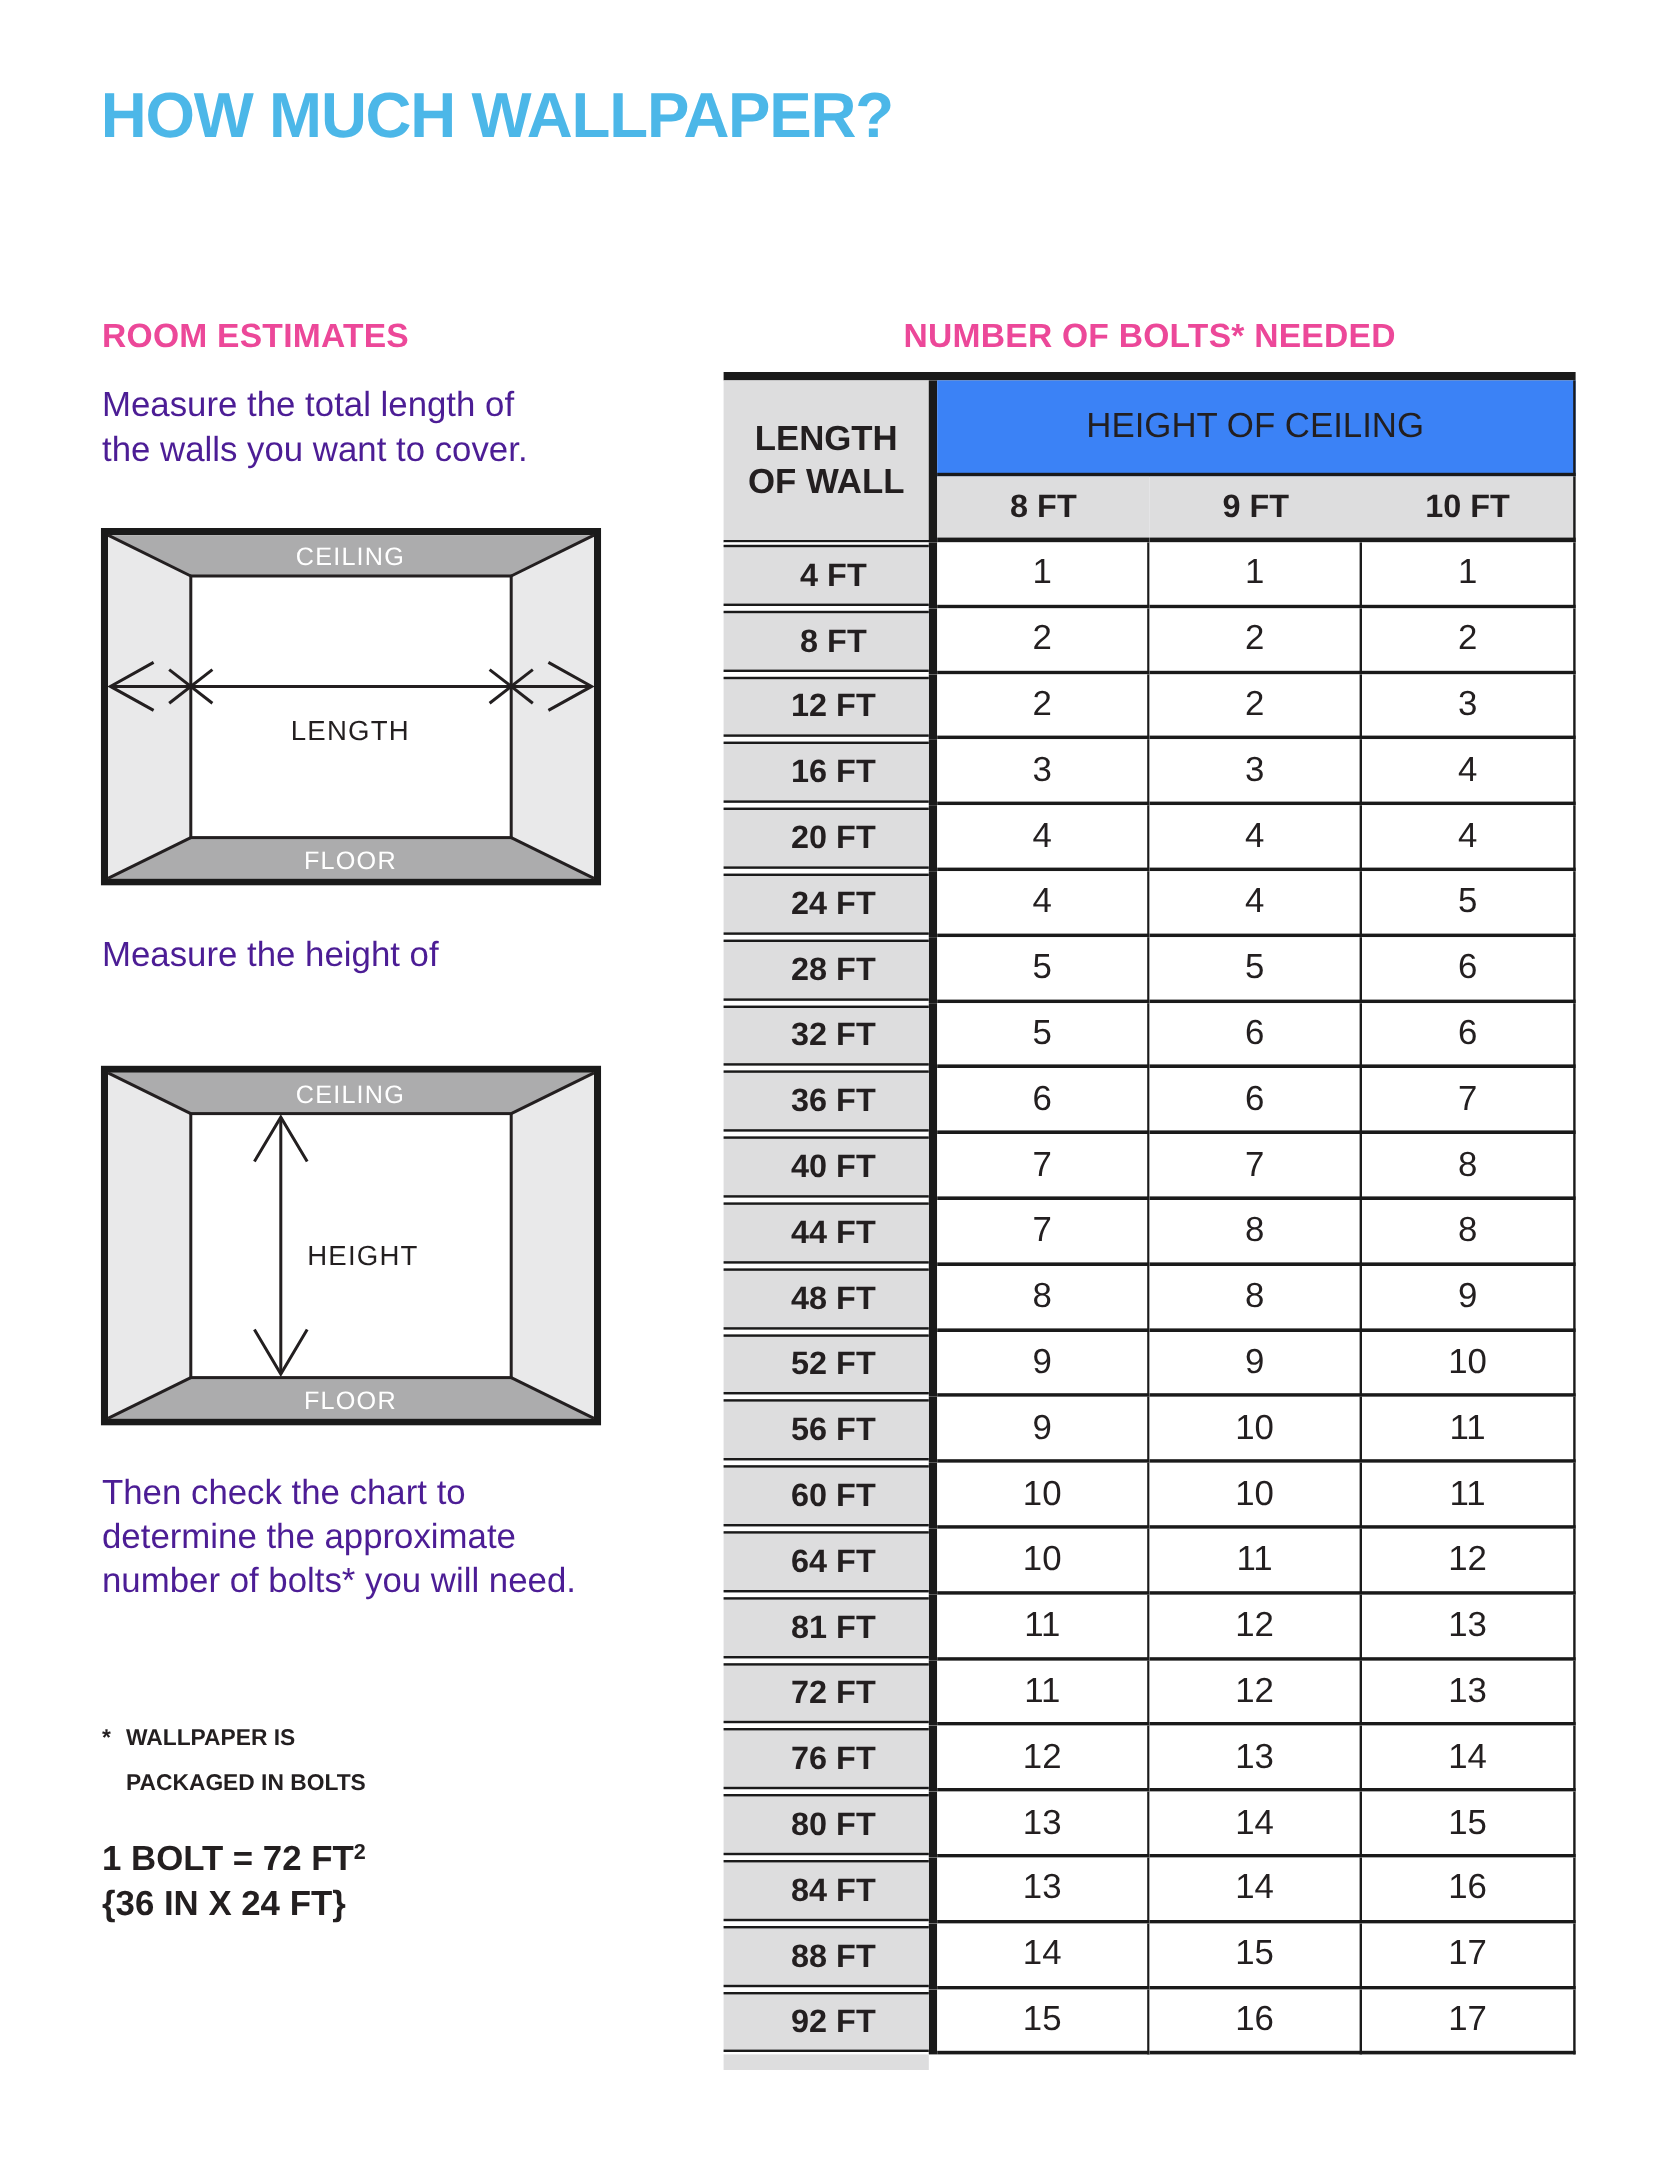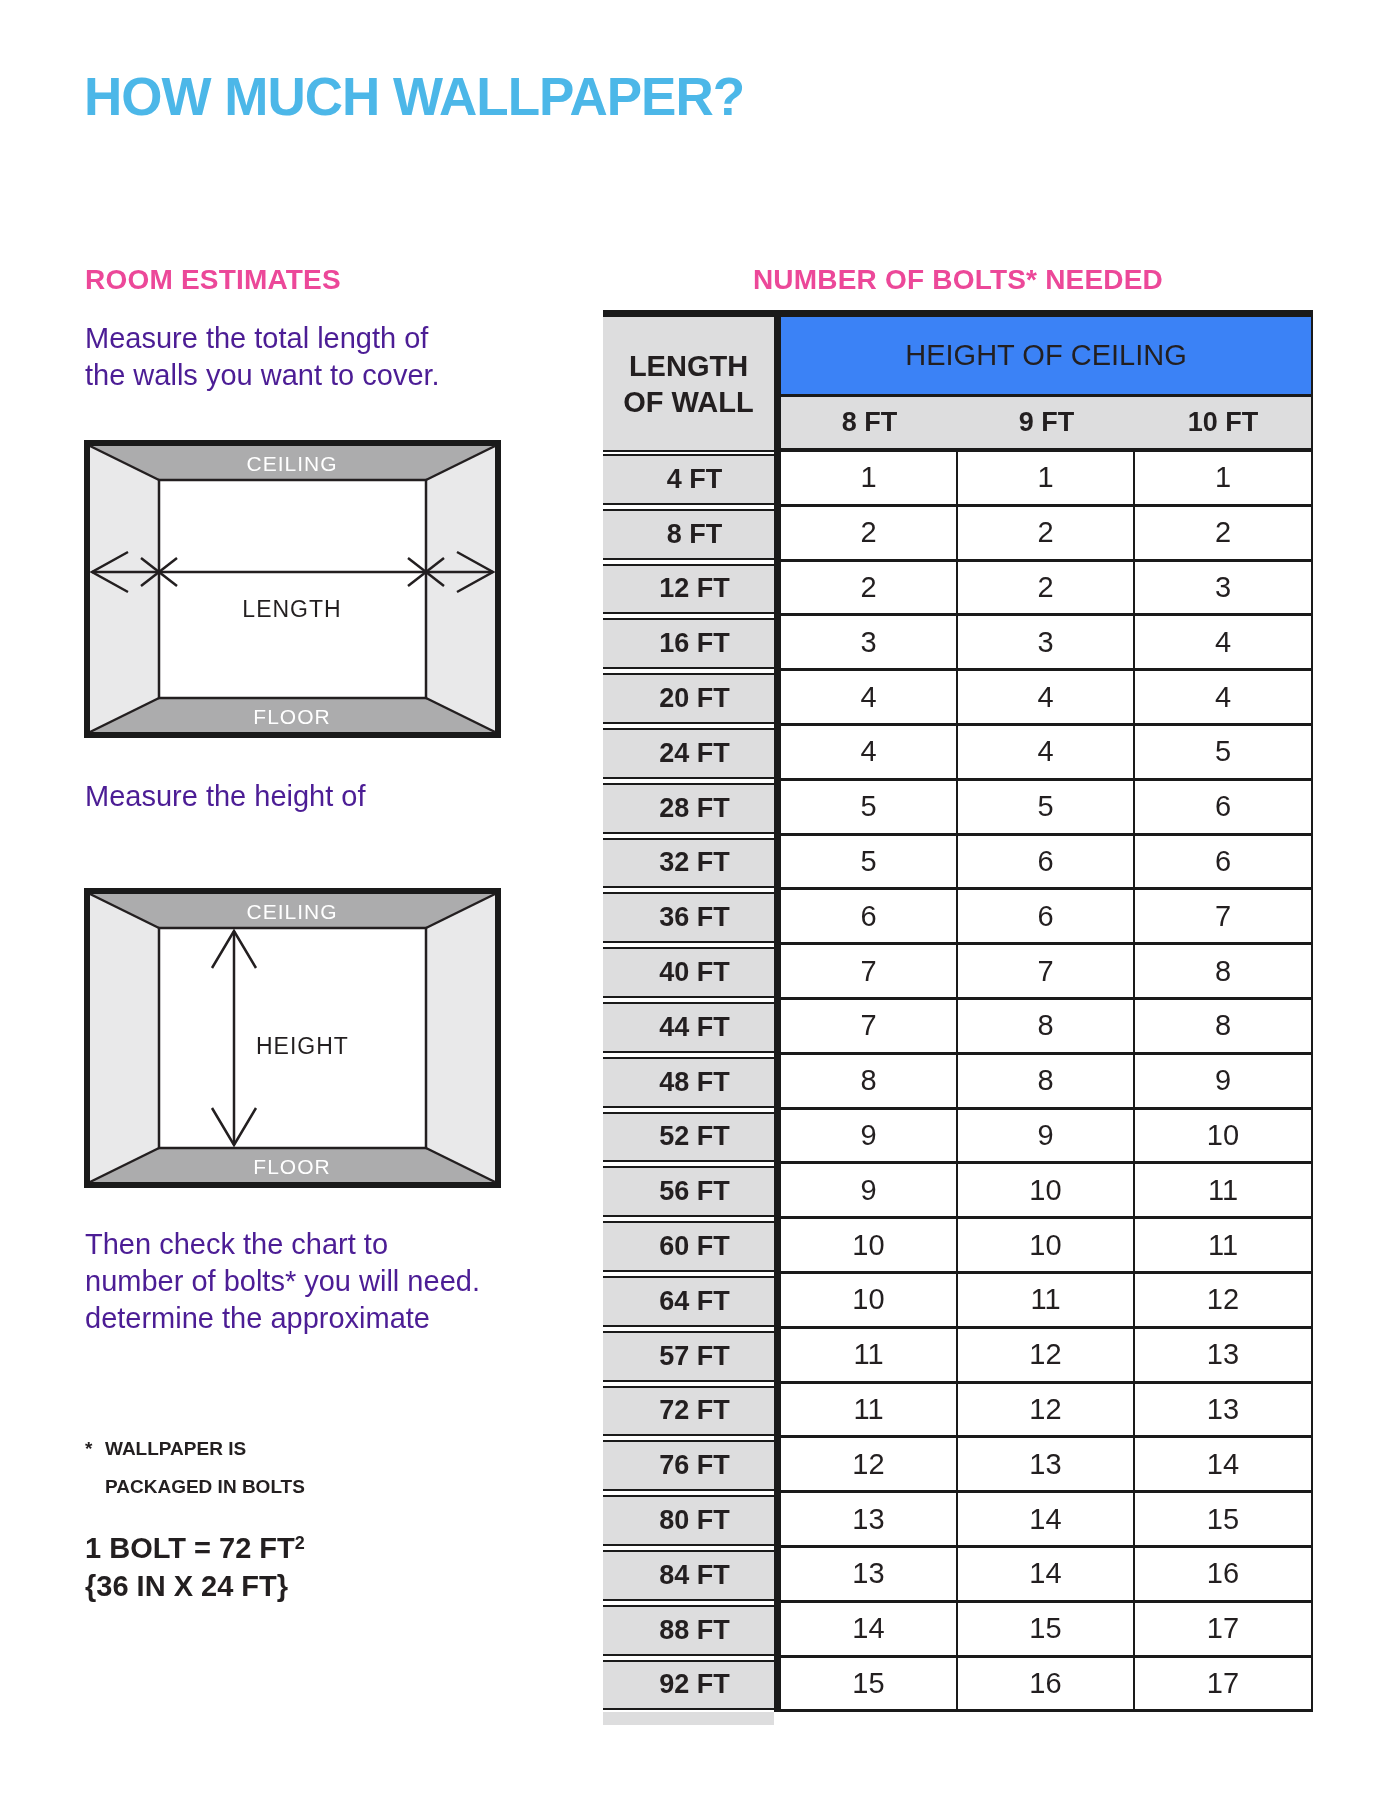--- a/index.html
+++ b/index.html
@@ -137,22 +137,22 @@
     <polyline points="128,80 150,43 172,80"></polyline>
     <polyline points="128,220 150,257 172,220"></polyline>
   </g>
   <text x="208" y="31" text-anchor="middle" font-size="21" letter-spacing="1" fill="#ffffff">CEILING</text>
   <text x="208" y="286" text-anchor="middle" font-size="21" letter-spacing="1" fill="#ffffff">FLOOR</text>
   <text x="172" y="166" text-anchor="start" font-size="23" letter-spacing="1" fill="#231F20">HEIGHT</text>
 </svg>
 
 <div class="abs para p3">
   <div>Then check the chart to</div>
+  <div>determine the approximate</div>
   <div>number of bolts* you will need.</div>
-  <div>determine the approximate</div>
 </div>
 
 <div class="abs fn">
   <div><span class="hang">*</span><span>WALLPAPER IS</span></div>
   <div class="ind">PACKAGED IN BOLTS</div>
 </div>
 
 <div class="abs bolt-eq">
   <div><span>1 BOLT = 72 FT</span><sup>2</sup></div>
   <div>{36 IN X 24 FT}</div>
@@ -277,21 +277,21 @@
   <div class="cell val">11</div>
 
   <div class="cell rlabel">
         <div class="inner">64 FT</div>
       </div>
   <div class="cell val">10</div>
   <div class="cell val">11</div>
   <div class="cell val">12</div>
 
   <div class="cell rlabel">
-        <div class="inner">57 FT</div>
+        <div class="inner">81 FT</div>
       </div>
   <div class="cell val">11</div>
   <div class="cell val">12</div>
   <div class="cell val">13</div>
 
   <div class="cell rlabel">
         <div class="inner">72 FT</div>
       </div>
   <div class="cell val">11</div>
   <div class="cell val">12</div>

